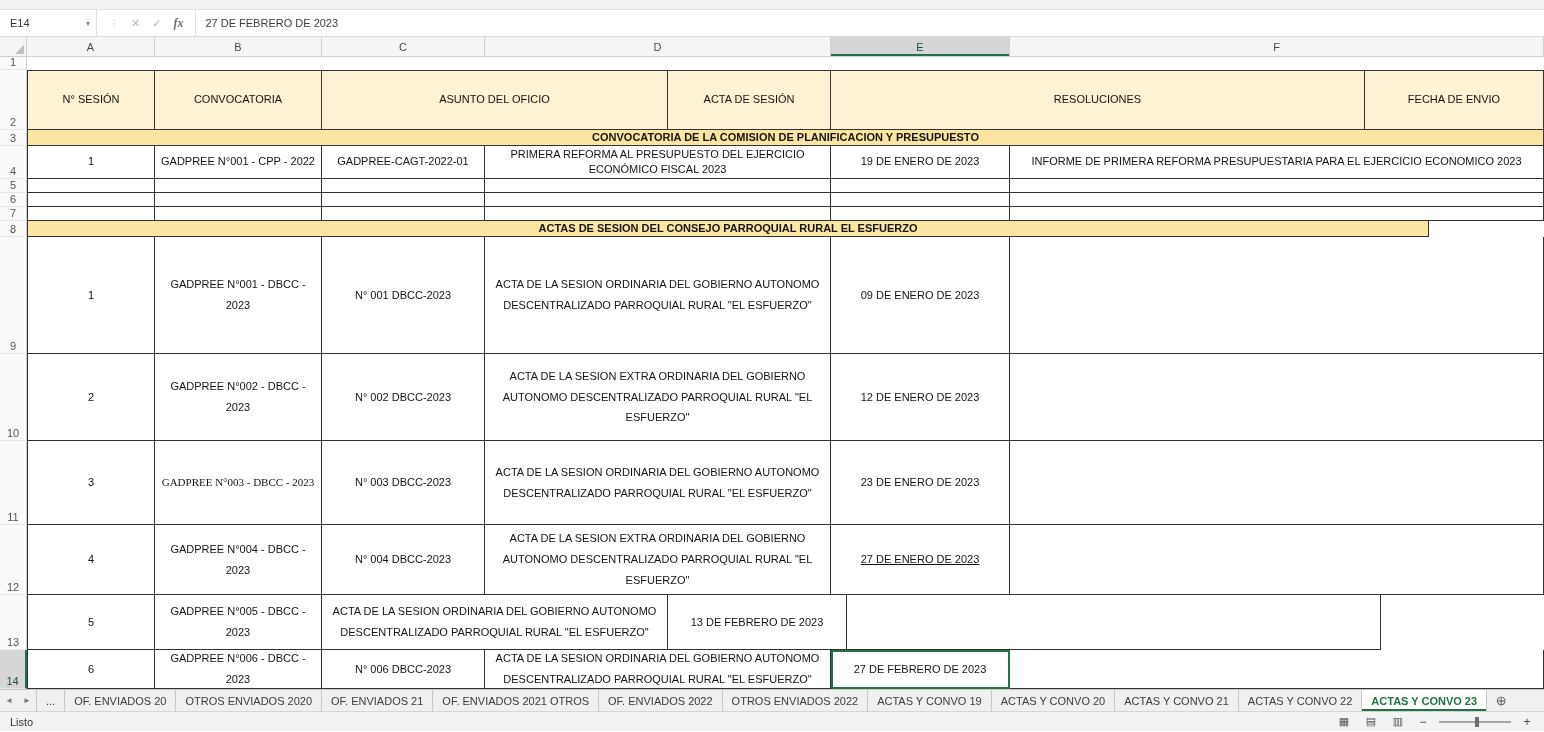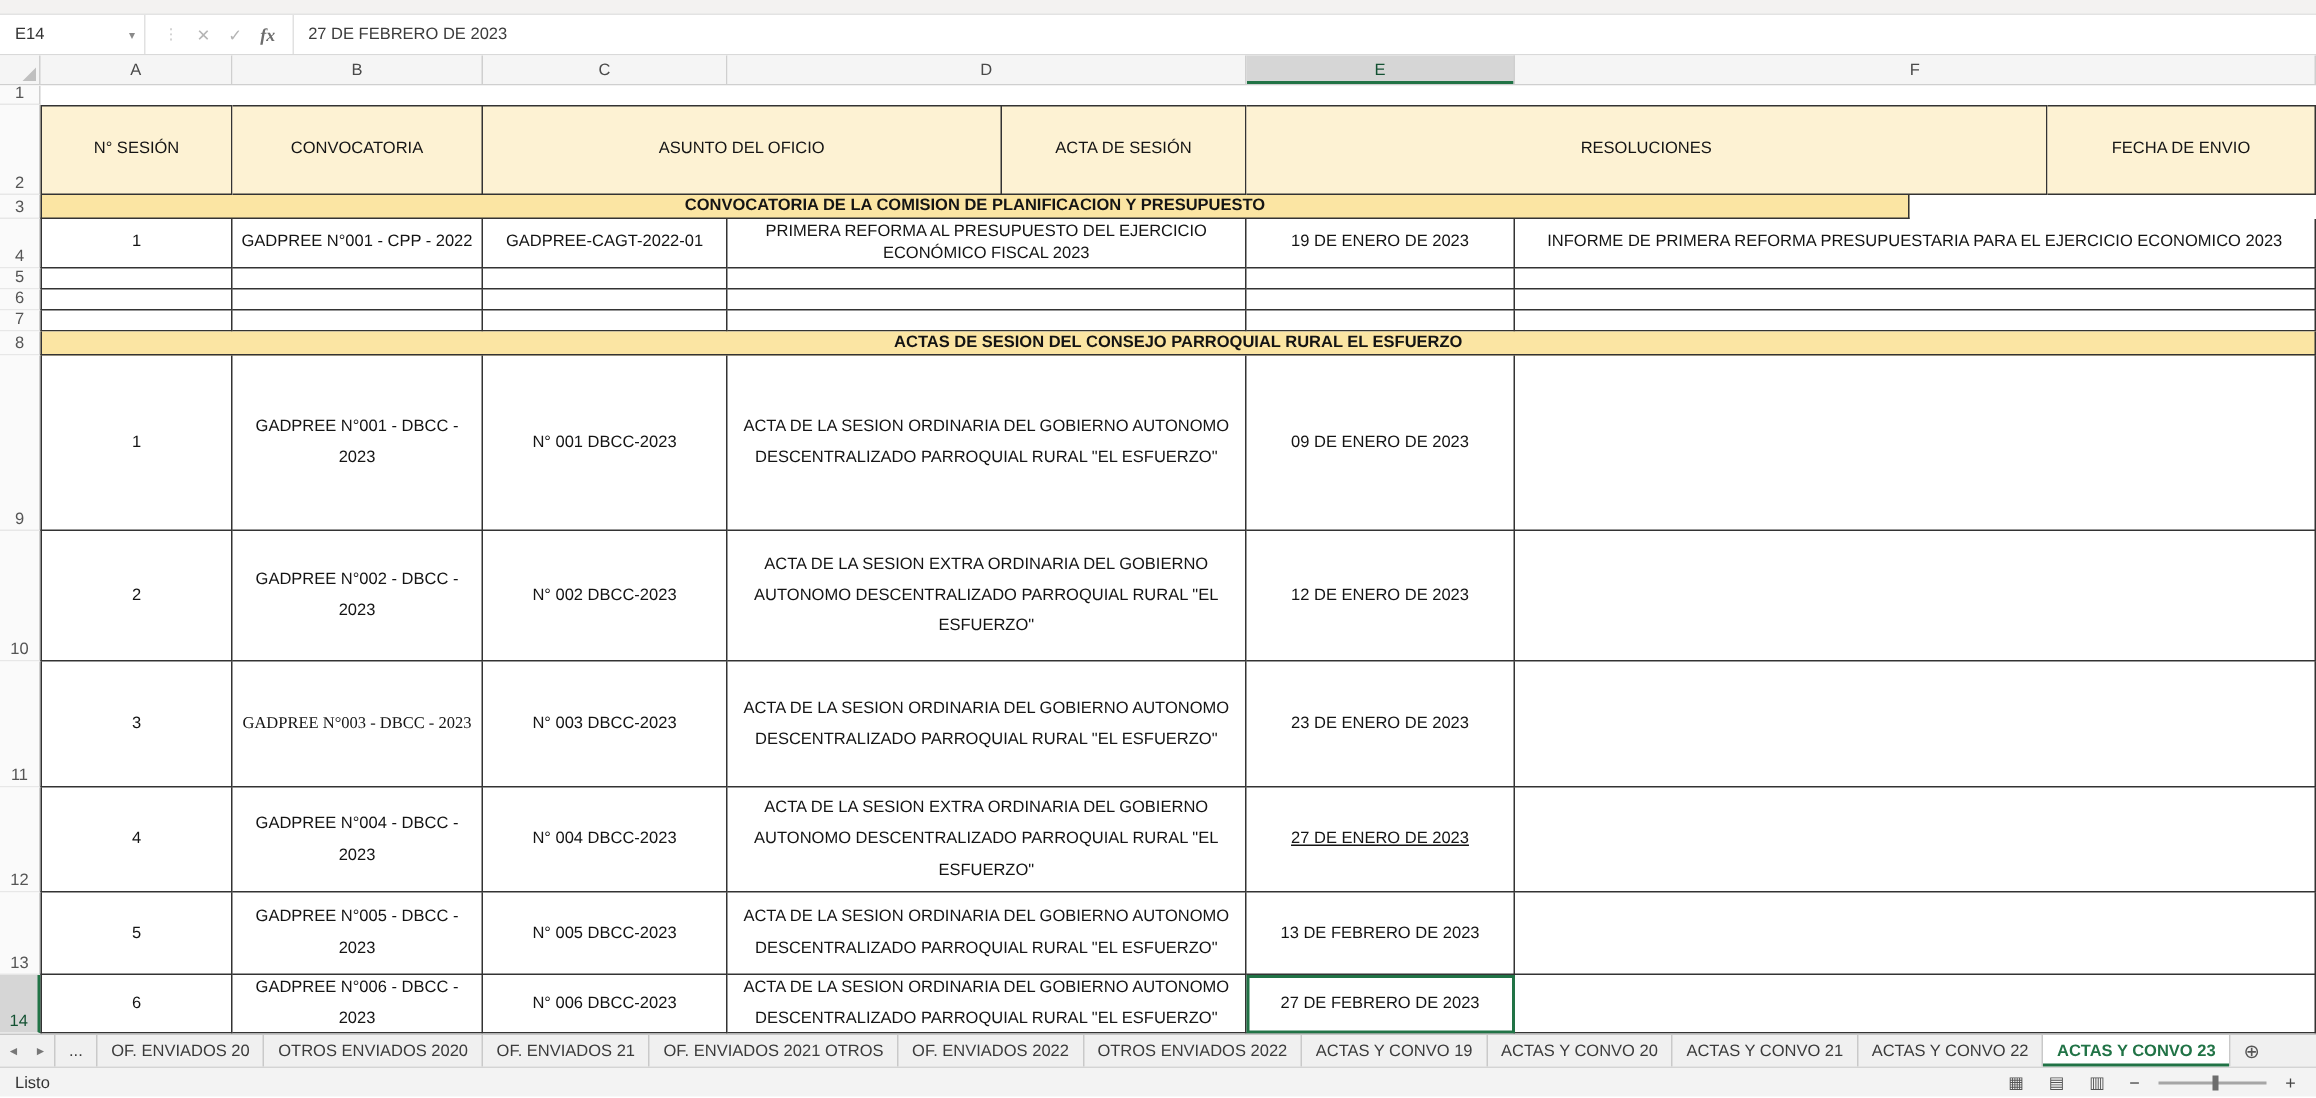--- a/index.html
+++ b/index.html
@@ -105,21 +105,21 @@
         <div class="rowhead">2</div>
         <div class="cell bordered hdrcell toprow firstcol" style="width: 128px;">N° SESIÓN</div>
         <div class="cell bordered hdrcell toprow" style="width: 167px;">CONVOCATORIA</div>
         <div class="cell bordered hdrcell toprow" style="width: 346px;">ASUNTO DEL OFICIO</div>
         <div class="cell bordered hdrcell toprow" style="width: 163px;">ACTA DE SESIÓN</div>
         <div class="cell bordered hdrcell toprow" style="width: 534px;">RESOLUCIONES</div>
         <div class="cell bordered hdrcell toprow" style="width: 179px;">FECHA DE ENVIO</div>
       </div>
       <div class="grow" style="height: 16px;">
         <div class="rowhead">3</div>
-        <div class="cell bordered section firstcol" style="width: 1246px;">CONVOCATORIA DE LA COMISION DE PLANIFICACION Y PRESUPUESTO</div>
+        <div class="cell bordered section firstcol" style="width: 1517px;">CONVOCATORIA DE LA COMISION DE PLANIFICACION Y PRESUPUESTO</div>
       </div>
       <div class="grow" style="height: 33px;">
         <div class="rowhead">4</div>
         <div class="cell bordered firstcol" style="width: 128px;">1</div>
         <div class="cell bordered" style="width: 167px;">GADPREE N°001 - CPP - 2022</div>
         <div class="cell bordered" style="width: 163px;">GADPREE-CAGT-2022-01</div>
         <div class="cell bordered" style="width: 346px;">PRIMERA REFORMA AL PRESUPUESTO DEL EJERCICIO ECONÓMICO FISCAL 2023</div>
         <div class="cell bordered" style="width: 179px;">19 DE ENERO DE 2023</div>
         <div class="cell bordered" style="width: 534px;">INFORME DE PRIMERA REFORMA PRESUPUESTARIA PARA EL EJERCICIO ECONOMICO 2023</div>
       </div>
@@ -145,21 +145,21 @@
         <div class="rowhead">7</div>
         <div class="cell bordered firstcol" style="width: 128px;"></div>
         <div class="cell bordered" style="width: 167px;"></div>
         <div class="cell bordered" style="width: 163px;"></div>
         <div class="cell bordered" style="width: 346px;"></div>
         <div class="cell bordered" style="width: 179px;"></div>
         <div class="cell bordered" style="width: 534px;"></div>
       </div>
       <div class="grow" style="height: 16px;">
         <div class="rowhead">8</div>
-        <div class="cell bordered section firstcol" style="width: 1517px;">ACTAS DE SESION DEL CONSEJO PARROQUIAL RURAL EL ESFUERZO</div>
+        <div class="cell bordered section firstcol" style="width: 1402px;">ACTAS DE SESION DEL CONSEJO PARROQUIAL RURAL EL ESFUERZO</div>
       </div>
       <div class="grow" style="height: 117px;">
         <div class="rowhead">9</div>
         <div class="cell bordered firstcol tall" style="width: 128px;">1</div>
         <div class="cell bordered tall" style="width: 167px;">GADPREE N°001 - DBCC - 2023</div>
         <div class="cell bordered tall" style="width: 163px;">N° 001 DBCC-2023</div>
         <div class="cell bordered tall" style="width: 346px;">ACTA DE LA SESION ORDINARIA DEL GOBIERNO AUTONOMO DESCENTRALIZADO PARROQUIAL RURAL "EL ESFUERZO"</div>
         <div class="cell bordered tall" style="width: 179px;">09 DE ENERO DE 2023</div>
         <div class="cell bordered tall" style="width: 534px;"></div>
       </div>
@@ -187,21 +187,20 @@
         <div class="cell bordered tall" style="width: 167px;">GADPREE N°004 - DBCC - 2023</div>
         <div class="cell bordered tall" style="width: 163px;">N° 004 DBCC-2023</div>
         <div class="cell bordered tall" style="width: 346px;">ACTA DE LA SESION EXTRA ORDINARIA DEL GOBIERNO AUTONOMO DESCENTRALIZADO PARROQUIAL RURAL "EL ESFUERZO"</div>
         <div class="cell bordered tall" style="width: 179px; text-decoration: underline;">27 DE ENERO DE 2023</div>
         <div class="cell bordered tall" style="width: 534px;"></div>
       </div>
       <div class="grow" style="height: 55px;">
         <div class="rowhead">13</div>
         <div class="cell bordered firstcol tall" style="width: 128px;">5</div>
         <div class="cell bordered tall" style="width: 167px;">GADPREE N°005 - DBCC - 2023</div>
-        <div class="cell bordered tall" style="width: 163px;">N° 005 DBCC-2023</div>
         <div class="cell bordered tall" style="width: 346px;">ACTA DE LA SESION ORDINARIA DEL GOBIERNO AUTONOMO DESCENTRALIZADO PARROQUIAL RURAL "EL ESFUERZO"</div>
         <div class="cell bordered tall" style="width: 179px;">13 DE FEBRERO DE 2023</div>
         <div class="cell bordered tall" style="width: 534px;"></div>
       </div>
       <div class="grow" style="height: 39px;">
         <div class="rowhead selrow">14</div>
         <div class="cell bordered firstcol tall" style="width: 128px;">6</div>
         <div class="cell bordered tall" style="width: 167px;">GADPREE N°006 - DBCC - 2023</div>
         <div class="cell bordered tall" style="width: 163px;">N° 006 DBCC-2023</div>
         <div class="cell bordered tall" style="width: 346px;">ACTA DE LA SESION ORDINARIA DEL GOBIERNO AUTONOMO DESCENTRALIZADO PARROQUIAL RURAL "EL ESFUERZO"</div>

